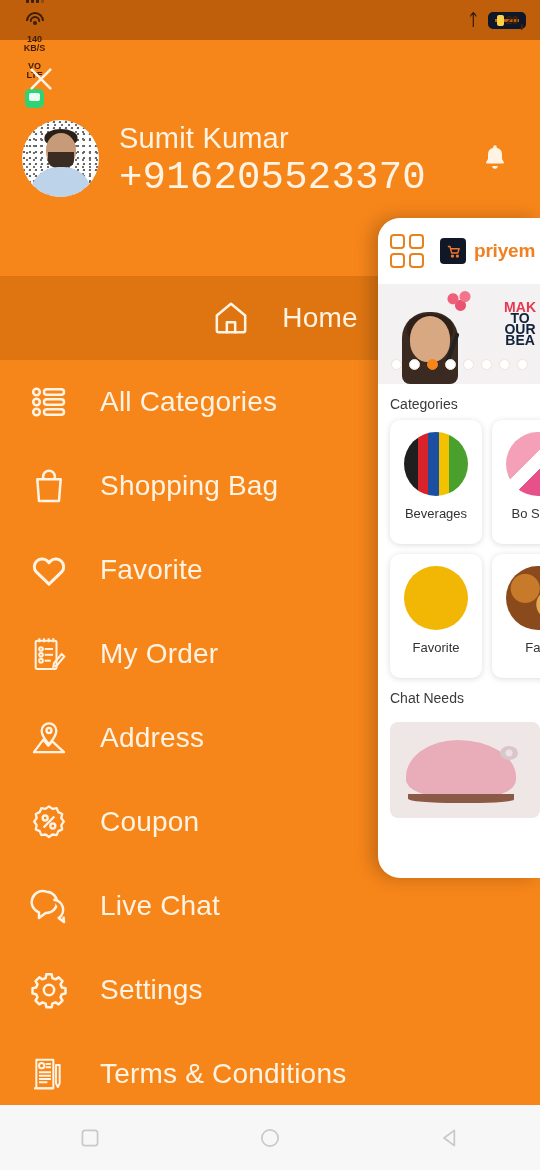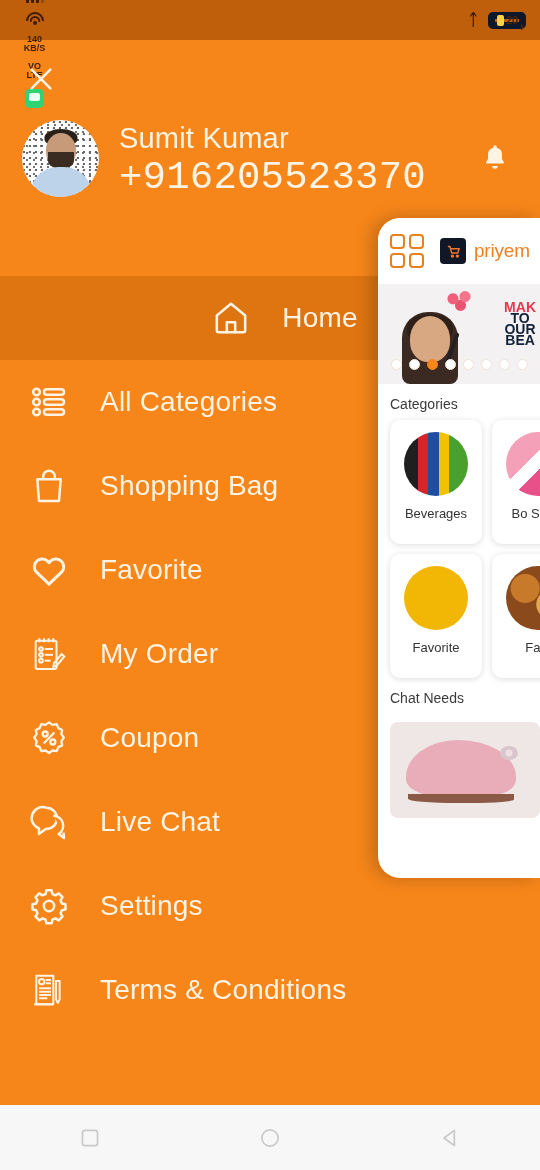--- a/index.html
+++ b/index.html
@@ -87,21 +87,21 @@
   .mico svg { width:40px; height:40px; }
   .mlabel { margin-left:22px; font-size:28px; color:#FFF3E4; letter-spacing:.2px; }
 
   
   .peek {
     position:absolute; left:378px; top:218px; width:162px; height:660px;
     background:#ffffff; border-radius:22px 0 0 22px; overflow:hidden;
     box-shadow:-6px 0 18px rgba(0,0,0,.22);
   }
   .peek-top { height:66px; display:flex; align-items:center; padding-left:12px; background:#fff;
-    border-radius:22px 0 0 0; }
+    border-radius:22px 0 0 0;font-weight:bold; }
   .grid-ico { width:34px; height:34px; display:grid; grid-template-columns:1fr 1fr;
     grid-template-rows:1fr 1fr; gap:4px; flex:none; }
   .grid-ico i { border:2px solid #E8801C; border-radius:4px; display:block; }
   .brand-logo { width:26px; height:26px; background:#101828; border-radius:4px; margin-left:16px;
     flex:none; display:flex; align-items:center; justify-content:center; }
   .brand-logo svg { width:17px; height:17px; }
   .brand-txt { margin-left:8px; font-size:19px; color:#F08020; white-space:nowrap;
      overflow:hidden; letter-spacing:-.2px; }
   .banner { height:100px; background:#F3F1F1; position:relative; overflow:hidden; }
   .banner .model { position:absolute; left:24px; bottom:0; width:56px; height:72px;
@@ -279,20 +279,30 @@
         <circle cx="7.2" cy="12.5" r="1.1"></circle>
           <path d="M9.4 12.5h5"></path>
         <circle cx="7.2" cy="16" r="1.1"></circle>
           <path d="M9.4 16h3.6"></path>
         <path d="M15 17.5 19.6 12l1.6 1.5-4.6 5.5-2 .7z"></path>
       </svg>
     </span>
     <span class="mlabel">My Order</span>
   </div>
 
+  <div class="mrow">
+    <span class="mico">
+      <svg viewBox="0 0 24 24" fill="none" stroke="#FFF3E4" stroke-width="1.4" stroke-linejoin="round">
+        <path d="M12 3.2a4.4 4.4 0 0 1 4.4 4.4c0 3.2-4.4 8-4.4 8S7.6 10.8 7.6 7.6A4.4 4.4 0 0 1 12 3.2z"></path>
+        <circle cx="12" cy="7.5" r="1.5"></circle>
+        <path d="M3 20.5 8.6 13l3 3.6L14 14l7 6.5z"></path>
+      </svg>
+    </span>
+    <span class="mlabel">Address</span>
+  </div>
 
   <div class="mrow">
     <span class="mico">
       <svg viewBox="0 0 24 24" fill="none" stroke="#FFF3E4" stroke-width="1.4" stroke-linejoin="round">
         <path d="M12 2.6l2.1 1.5 2.5-.4 1 2.4 2.3 1.1-.5 2.5 1.5 2.1-1.5 2.1.5 2.5-2.3 1.1-1 2.4-2.5-.4L12 21l-2.1-1.5-2.5.4-1-2.4-2.3-1.1.5-2.5L3.1 11.8l1.5-2.1-.5-2.5 2.3-1.1 1-2.4 2.5.4z"></path>
         <circle cx="9.7" cy="9.6" r="1.5"></circle>
           <circle cx="14.3" cy="14.4" r="1.5"></circle>
         <path d="M15.2 8.7 8.8 15.3"></path>
       </svg>
     </span>

